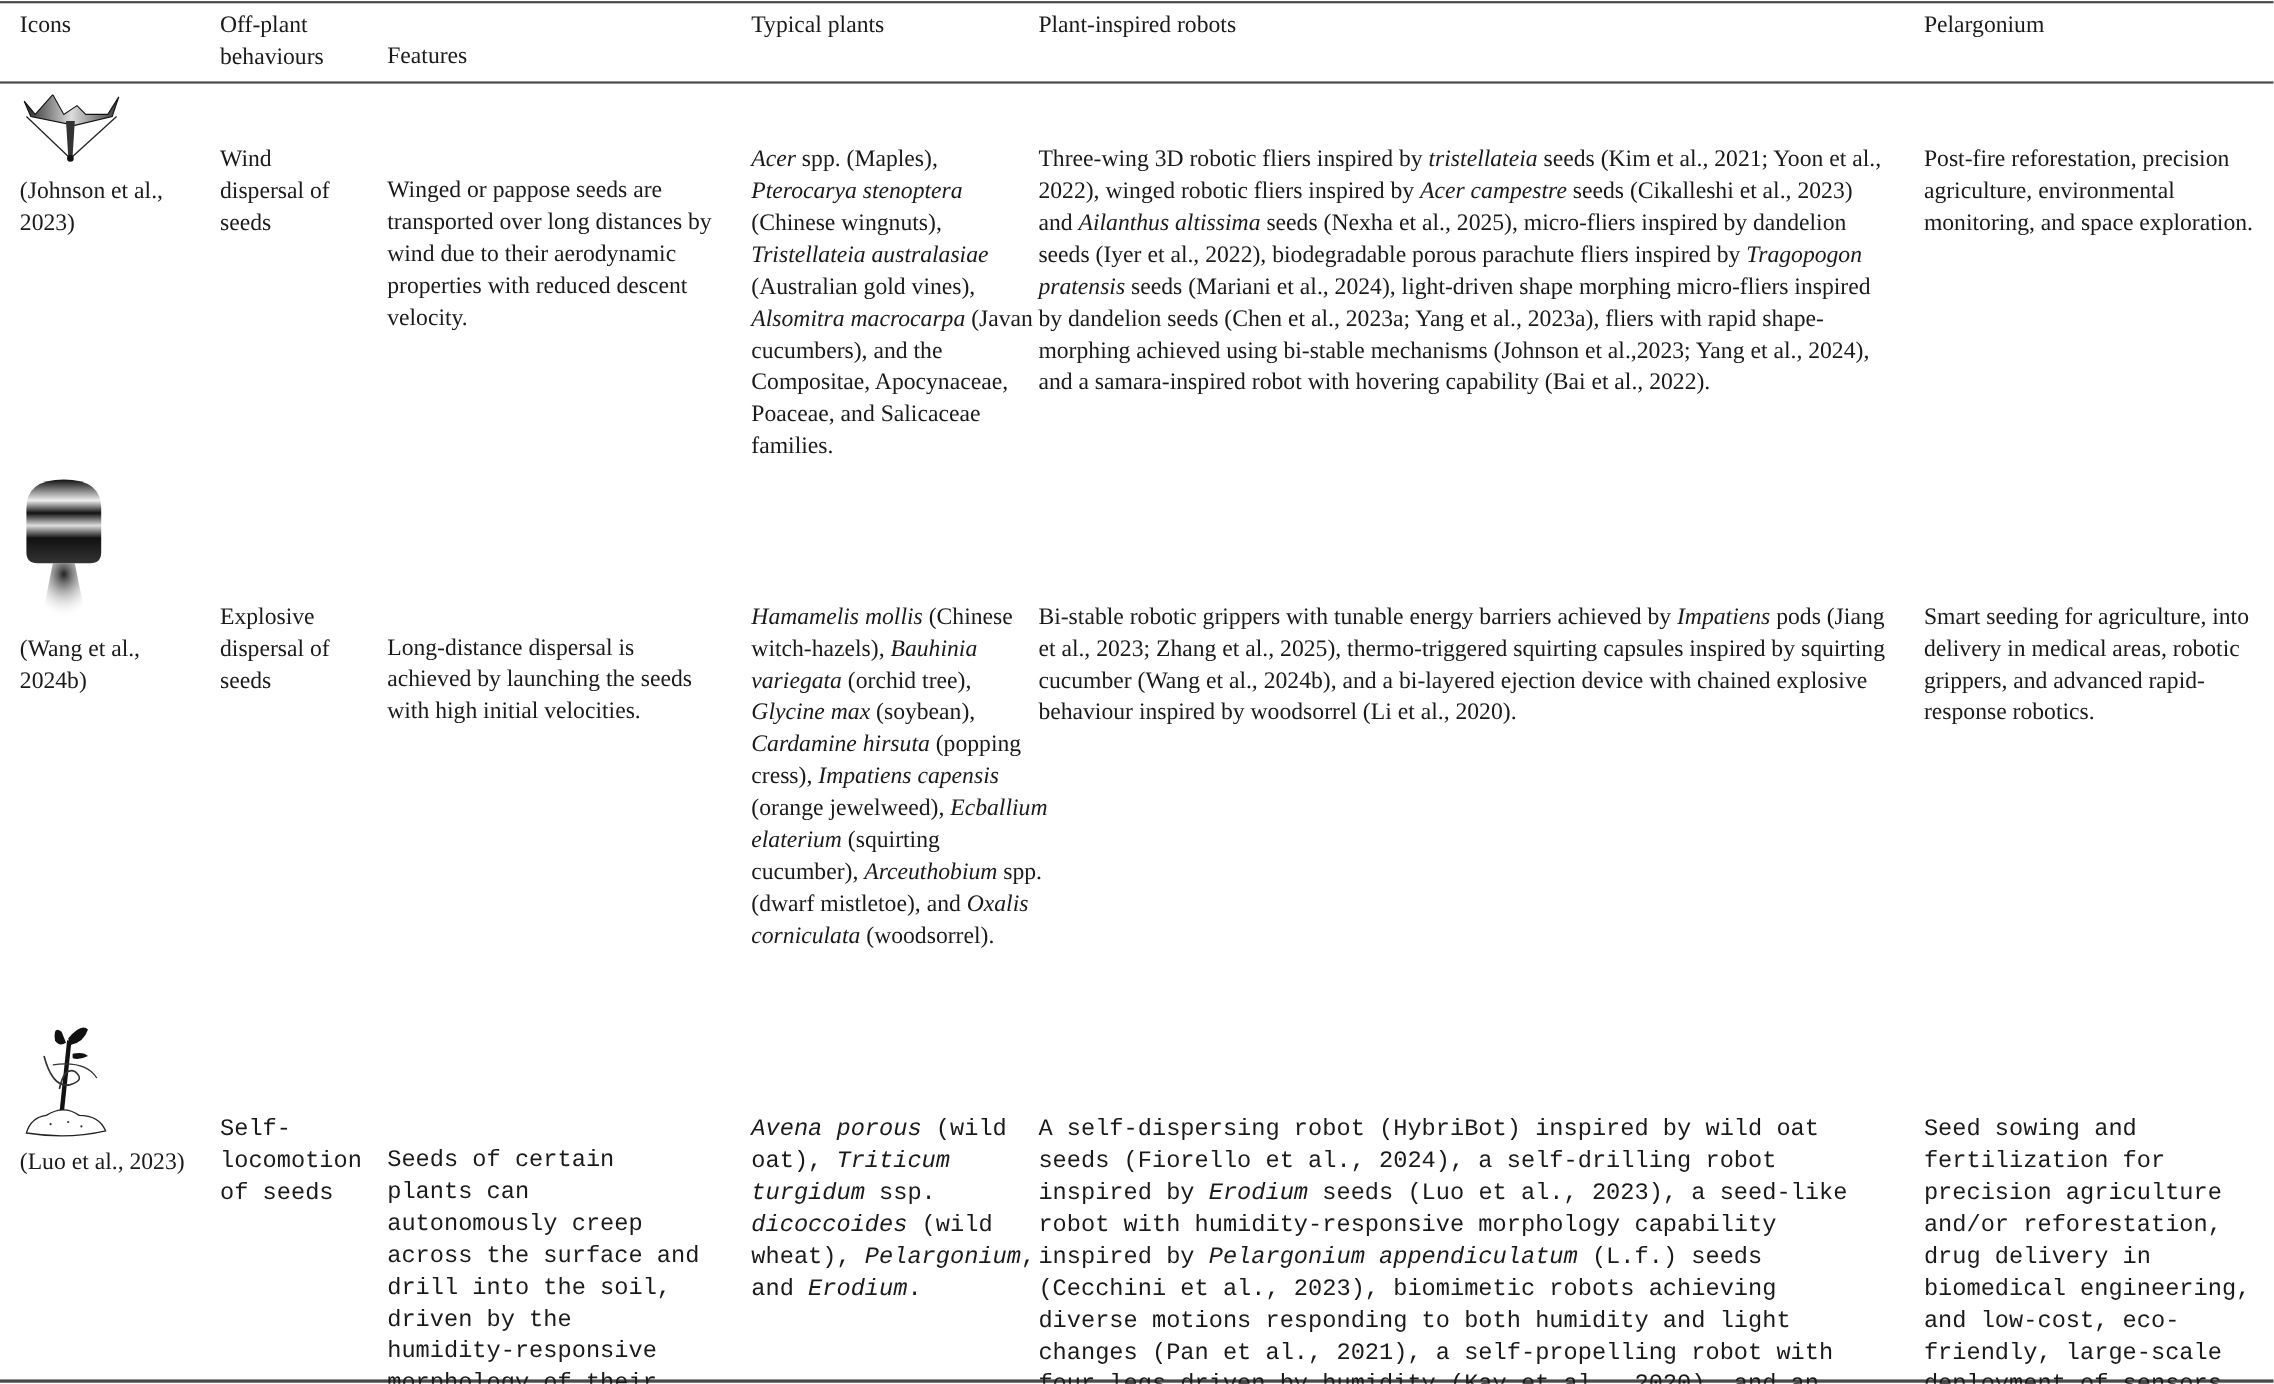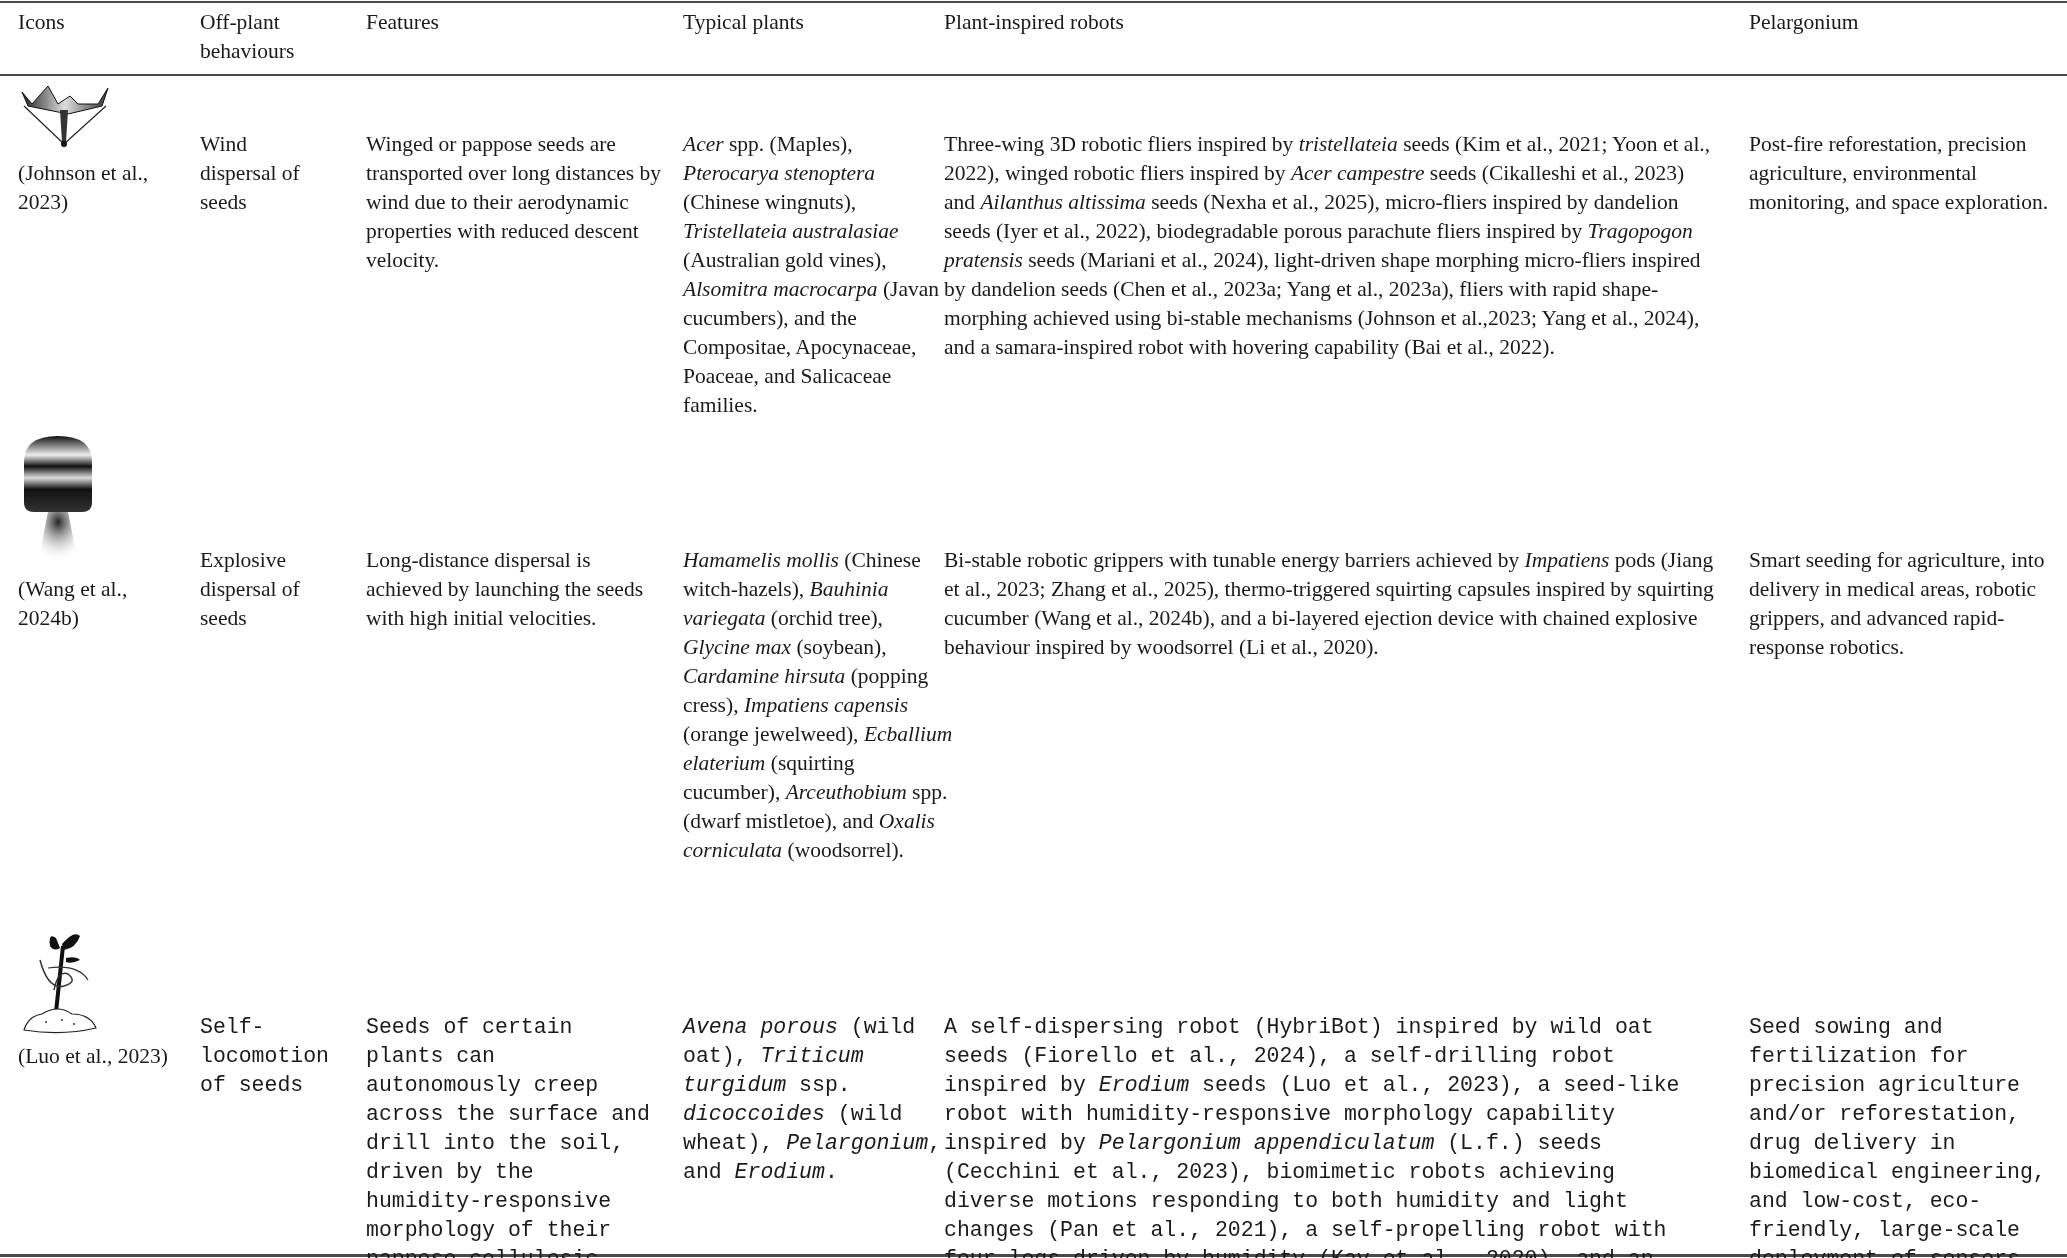--- a/index.html
+++ b/index.html
@@ -9,21 +9,21 @@
     color: #1a1a1a; font-size: 21.5px; line-height: 29px;
   }
   .rule { position: absolute; left: 0; width: 2067px; background: #4a4a4a; }
   .rule.top { top: 1px; height: 2px; }
   .rule.mid { top: 74px; height: 2px; }
   .rule.bot { top: 1254px; height: 3px; }
   .cell { position: absolute; }
   .hdr { top: 8px; }
   .c-icons { left: 18px; width: 160px; font-family: Liberation Serif, serif; }
   .c-beh { left: 200px; width: 150px; }
-  .c-feat { left: 366px; width: 300px; }
+  .c-feat { left: 352px; width: 300px; margin-top: 28px; }
   .c-plants { left: 683px; width: 270px; }
   .c-robots { left: 944px; width: 770px; }
   .c-apps { left: 1749px; width: 310px; }
   .r1 { top: 130px; } .r2 { top: 546px; } .r3 { top: 1013px; font-family: Liberation Mono, monospace; }
   .icon-cap { position: absolute; left: 18px; width: 160px; }
   .icon { position: absolute; left: 18px; }
   i, .it { font-style: italic; }
 </style>
 </head>
 <body>

